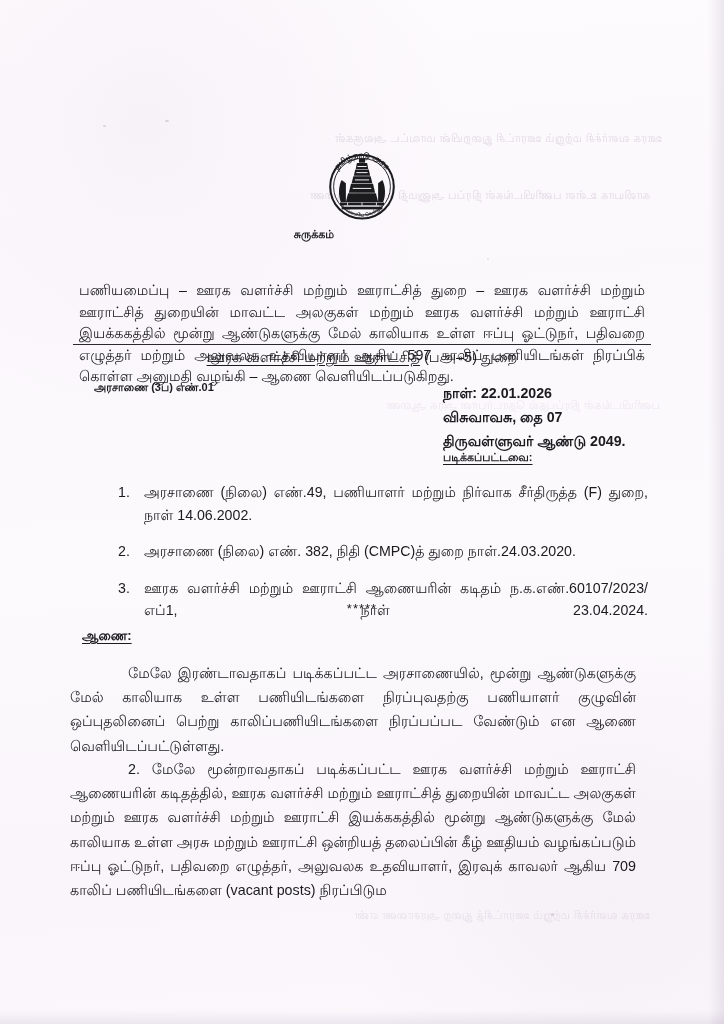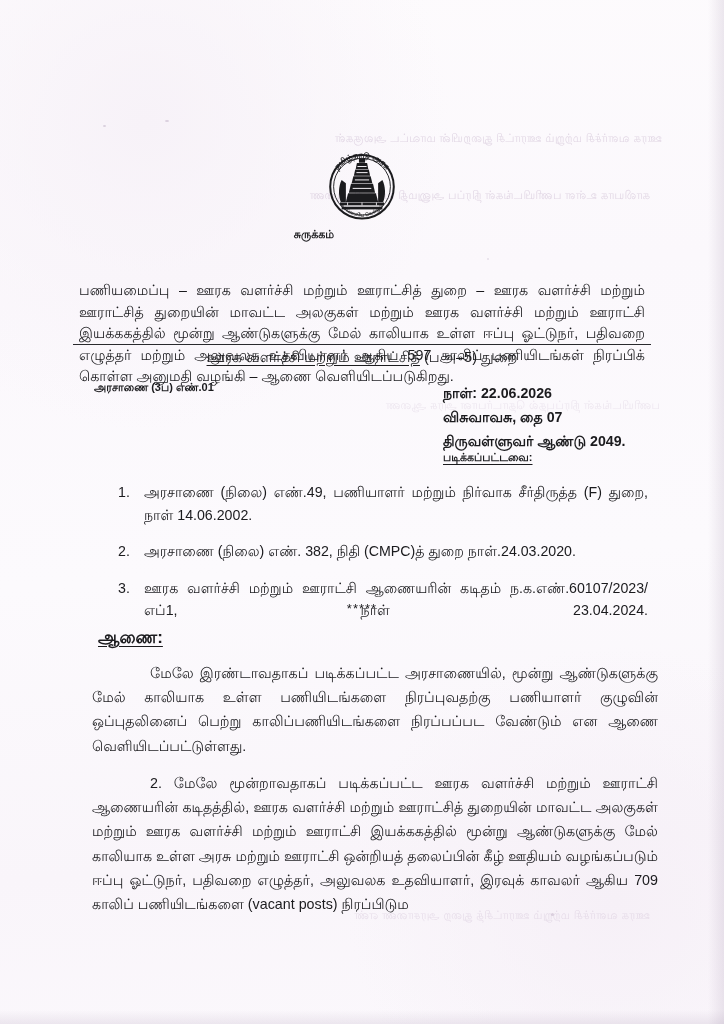--- a/index.html
+++ b/index.html
@@ -154,39 +154,38 @@
     left: 0; top: 601px;
     width: 724px;
     text-align: center;
     font-size: 13px;
     letter-spacing: 1px;
   }
 
   .order-head {
     position: absolute;
     left: 82px; top: 628px;
-    font-size: 17px;
+    font-size: 13px;
     font-weight: bold;
     text-decoration: underline;
     text-underline-offset: 2.5px;
-    margin-left: 16px;
   }
 
   .para {
     position: absolute;
-    left: 92px;
+    left: 70px;
     width: 566px;
     font-size: 14.3px;
     line-height: 24.2px;
     text-align: justify;
     text-justify: inter-word;
   }
   .para p { margin: 0; text-indent: 58px; }
   .para.p1 { top: 661px; }
-  .para.p2 { top: 757px; margin-top: 14px; }
+  .para.p2 { top: 757px; }
 </style>
 </head>
 <body>
 
 <div class="page">
 
   <div class="bleed b1">ஊரக வளர்ச்சி மற்றும் ஊராட்சி துறையின் மாவட்ட அலகுகள்</div>
   <div class="bleed b2">காலியாக உள்ள பணியிடங்கள் நிரப்ப அனுமதி வழங்கி ஆணை</div>
   <div class="bleed b4">பணியிடங்கள் நிரப்புதல் தொடர்பான அரசு ஆணை</div>
   <div class="bleed b3">ஊரக வளர்ச்சி மற்றும் ஊராட்சித் துறை அரசாணை எண்</div>
@@ -246,21 +245,21 @@
     </div>
 
     <div class="summary-head">சுருக்கம்</div>
     <div class="summary-body">பணியமைப்பு – ஊரக வளர்ச்சி மற்றும் ஊராட்சித் துறை – ஊரக வளர்ச்சி மற்றும் ஊராட்சித் துறையின் மாவட்ட அலகுகள் மற்றும் ஊரக வளர்ச்சி மற்றும் ஊராட்சி இயக்ககத்தில் மூன்று ஆண்டுகளுக்கு மேல் காலியாக உள்ள ஈப்பு ஓட்டுநர், பதிவறை எழுத்தர் மற்றும் அலுவலக உதவியாளர் ஆகிய 597 காலிப் பணியிடங்கள் நிரப்பிக் கொள்ள அனுமதி வழங்கி – ஆணை வெளியிடப்படுகிறது.</div>
     <div class="summary-rule"></div>
 
     <div class="dept-head"><span class="u">ஊரக வளர்ச்சி மற்றும் ஊராட்சித்</span><span> (பஅ–5) துறை</span></div>
 
     <div class="go-number">அரசாணை (3ப) எண்.01</div>
     <div class="date-block">
-      <div>நாள்: 22.06.2026</div>
+      <div>நாள்: 22.01.2026</div>
       <div>விசுவாவசு, தை 07</div>
       <div>திருவள்ளுவர் ஆண்டு 2049.</div>
     </div>
     <div class="read-label">படிக்கப்பட்டவை:</div>
 
     <div class="refs">
       <div class="ref-item">
         <div class="ref-num">1.</div>
         <div class="ref-text">அரசாணை (நிலை) எண்.49, பணியாளர் மற்றும் நிர்வாக சீர்திருத்த (F) துறை, நாள் 14.06.2002.</div>
       </div>

